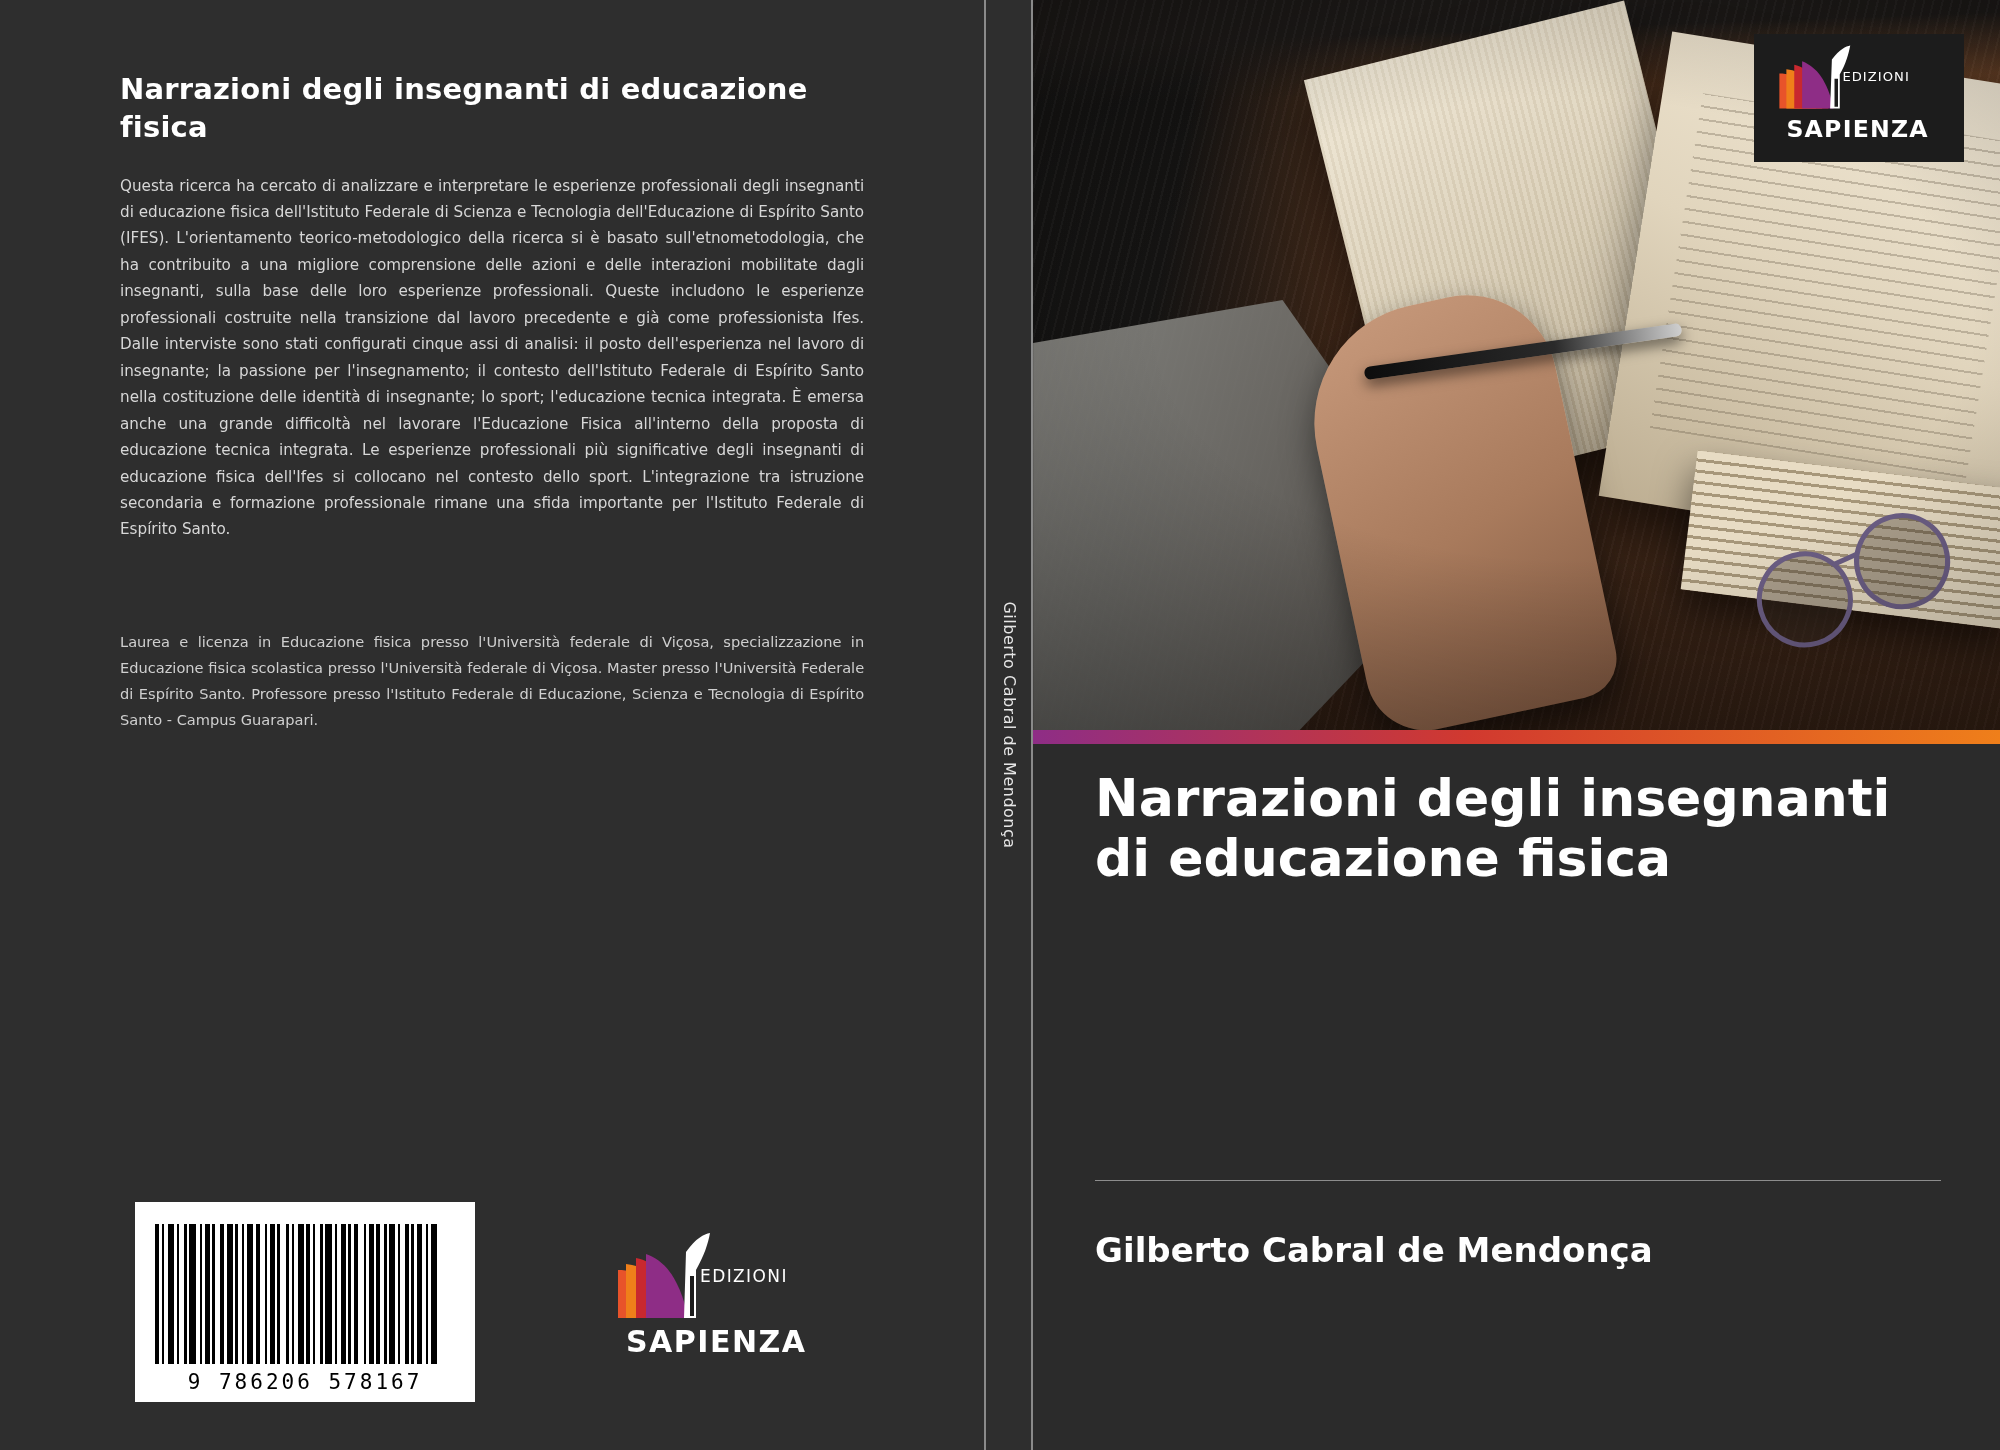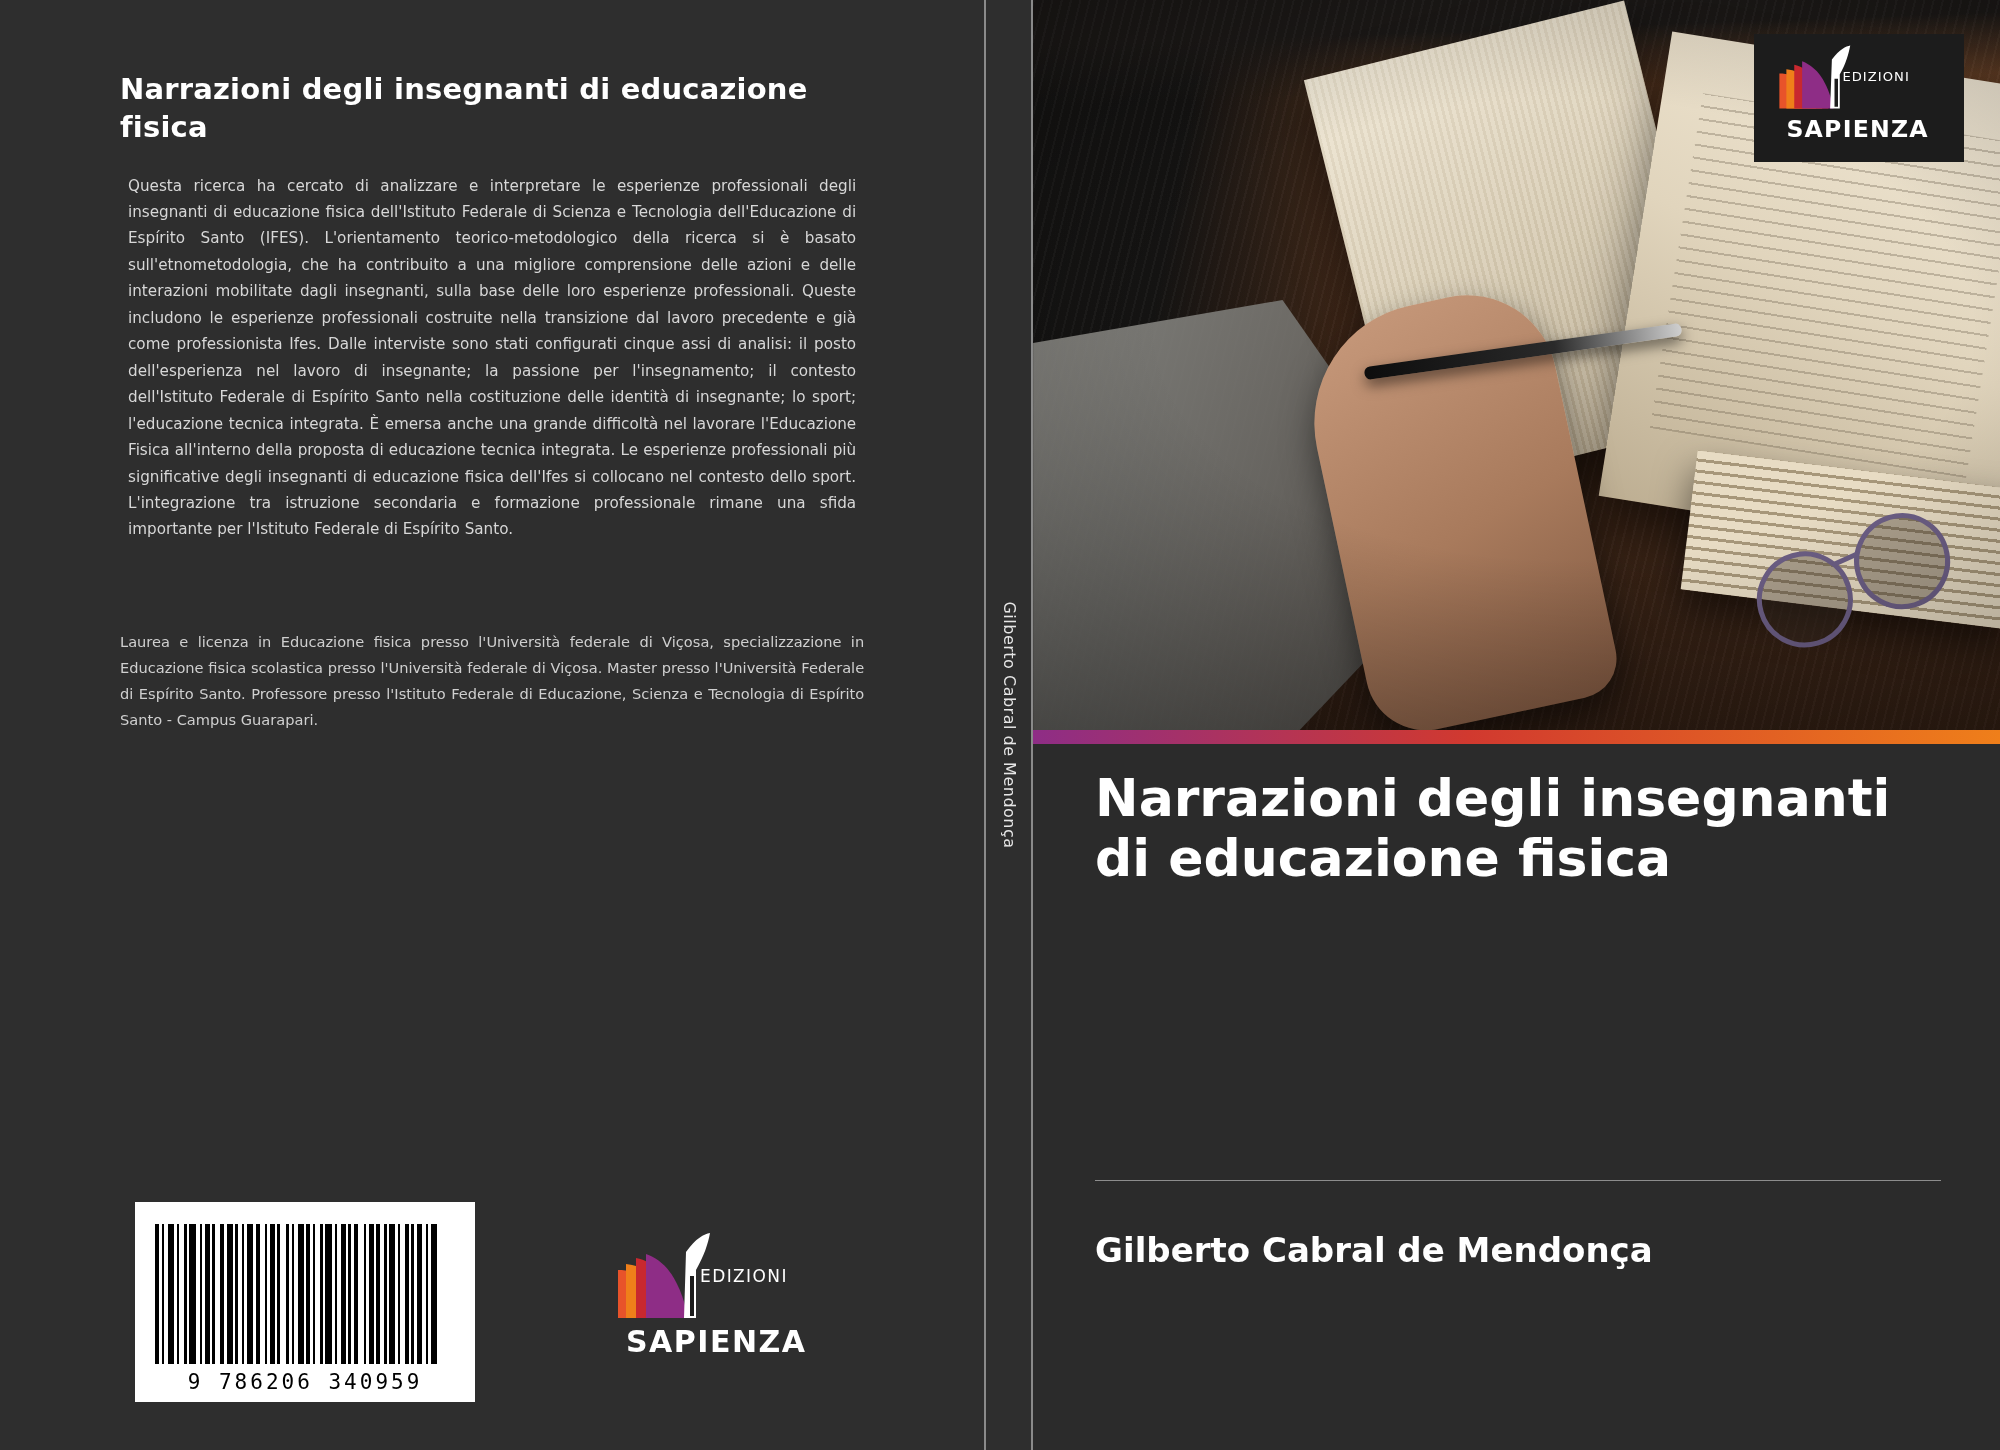--- a/index.html
+++ b/index.html
@@ -36,21 +36,21 @@
     font-weight: bold;
     line-height: 1.32;
     margin: 0 0 26px 0;
     letter-spacing: 0.2px;
   }
   .back-abstract {
     color: #d7d7d7;
     font-size: 15.2px;
     line-height: 1.74;
     text-align: justify;
-    margin: 8px;
+    margin: 0;
   }
   .back-bio {
     color: #cfcfcf;
     font-size: 14.6px;
     line-height: 1.78;
     text-align: justify;
     margin-top: 86px;
   }
 
   
@@ -376,21 +376,21 @@
           <i style="width:4px"></i>
           <i style="width:2px;background:#fff"></i>
         <i style="width:3px"></i>
           <i style="width:3px;background:#fff"></i>
           <i style="width:5px"></i>
           <i style="width:4px;background:#fff"></i>
         <i style="width:2px"></i>
           <i style="width:3px;background:#fff"></i>
           <i style="width:6px"></i>
       </div>
-      <div class="barcode-num">9 786206 340959</div>
+      <div class="barcode-num">9 786206 578167</div>
     </div>
 
     <div class="logo-back">
       <svg class="logo-svg" viewBox="0 0 230 150" xmlns="http://www.w3.org/2000/svg">
 
         <path d="M18 88 L18 40 C40 40 58 52 66 88 Z" fill="#e8532a"></path>
         <path d="M26 88 L26 34 C48 36 66 50 74 88 Z" fill="#ef7f1a"></path>
         <path d="M36 88 L36 28 C56 32 74 48 82 88 Z" fill="#c8282f"></path>
         <path d="M46 88 L46 24 C64 30 80 48 88 88 Z" fill="#8e2d86"></path>
 

